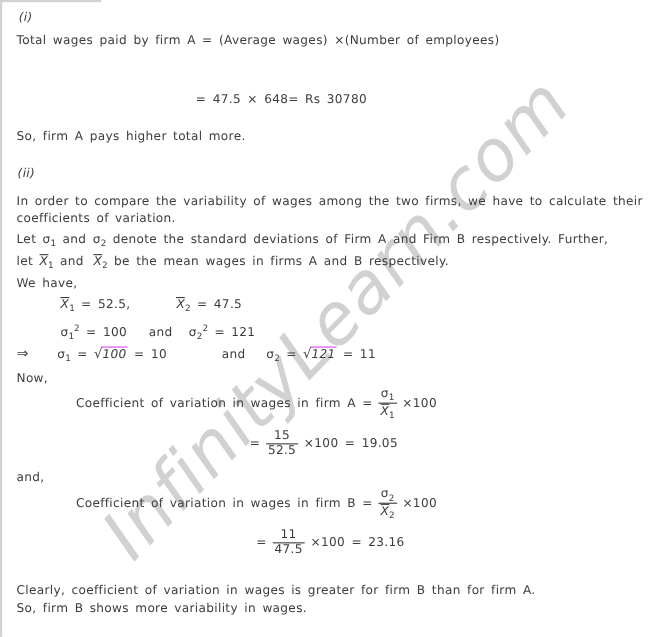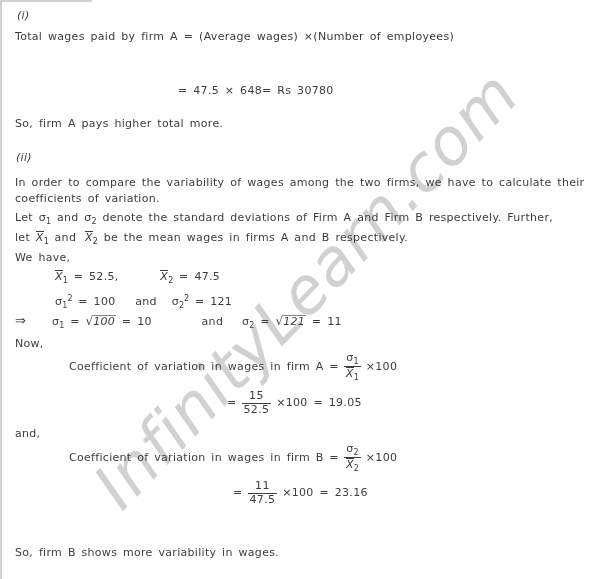--- a/index.html
+++ b/index.html
@@ -131,16 +131,17 @@
 
     <div class="line mathline" style="left:222px;top:480px">
       <span>=</span>
       <span class="frac">
         <span class="fnum">11</span>
         <span class="fden">47.5</span>
       </span>
       <span>×100 = 23.16</span>
     </div>
 
+    <div class="line" style="left:15px;top:530px">Clearly, coefficient of variation in wages is greater for firm B than for firm A.</div>
     <div class="line" style="left:15px;top:546px">So, firm B shows more variability in wages.</div>
 
   </div>
 </div>
 
 </body></html>

